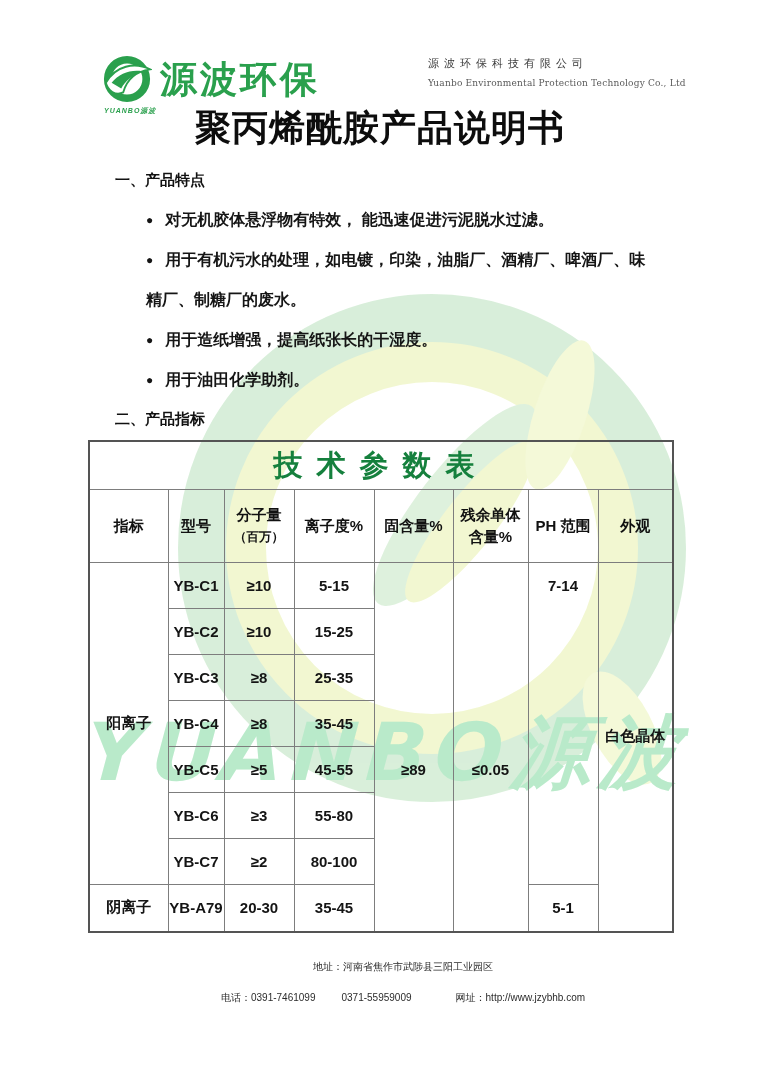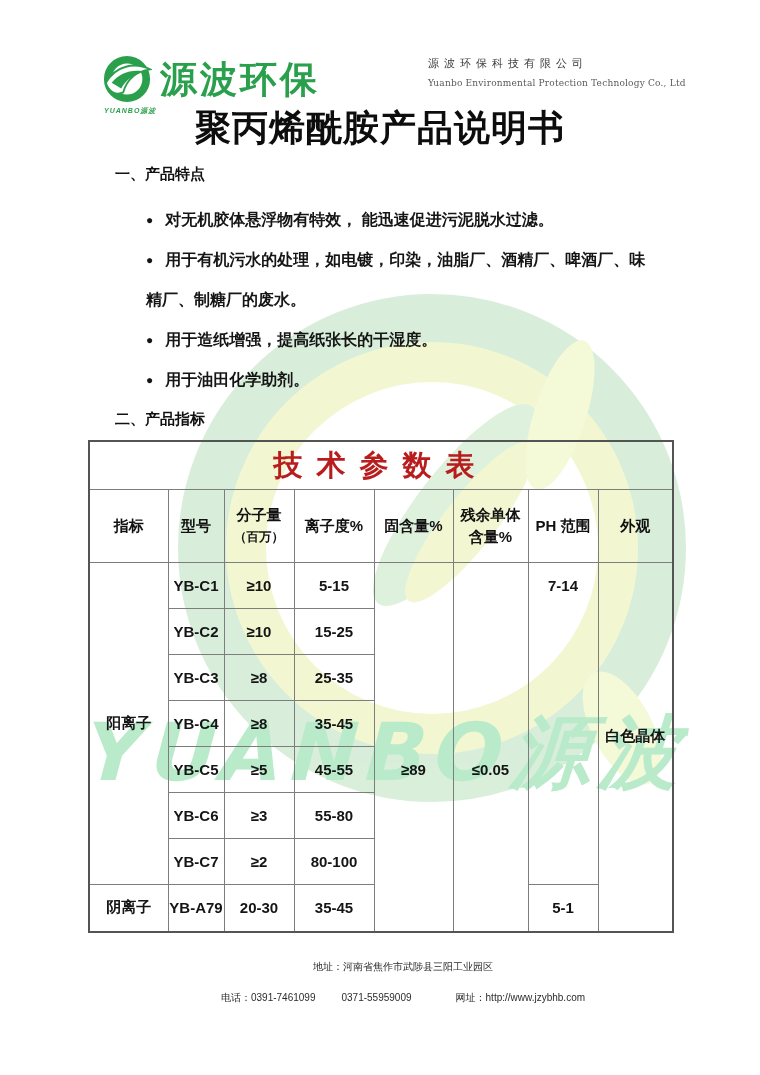--- a/index.html
+++ b/index.html
@@ -37,40 +37,40 @@
   .company-en {
     margin-top:7px; font-family:"DejaVu Serif","Liberation Serif",serif;
     font-size:9px; color:#5a5a5a; letter-spacing:0.2px; white-space:nowrap;
   }
   
   .doc-title {
     position:absolute; left:0; top:104px; width:100%; text-align:center;
     font-size:36px; font-weight:bold; color:#0d0d0d; letter-spacing:1px; margin:0;
   }
   .sec-heading { position:absolute; left:115px; font-size:15px; font-weight:bold; color:#111; }
-  .sec-heading.first  { top:165px; }
+  .sec-heading.first  { top:171px; }
   .sec-heading.second { top:410px; }
   .bullets {
     position:absolute; left:138px; top:192px; width:508px;
     list-style:none; margin:8px; padding:0;
     font-size:16px; font-weight:bold; line-height:40px; color:#151515;
   }
   .bullets li { margin:0; }
   .dot { font-size:12px; margin-right:12px; vertical-align:1px; }
   
   .spec-table {
     position:absolute; left:88px; top:440px; width:584px;
     border-collapse:collapse; table-layout:fixed; background:transparent;
     border:2px solid #545454;
   }
   .spec-table td, .spec-table th { border:1px solid #7d7d7d; padding:0; text-align:center; }
   .t-title td {
     height:47px;
     font-family:"Liberation Serif","DejaVu Serif",serif;
-    font-size:29px; font-weight:bold; color:#b91c1c; letter-spacing:14px;
+    font-size:29px; font-weight:bold; color:#15803d; letter-spacing:14px;
   }
   .t-head th { height:72px; font-size:15px; font-weight:bold; color:#111; }
   .t-head .l1, .t-head .l2 { line-height:22px; }
   .t-head th:nth-child(3) .l2 { font-size:12.5px; }
   .t-body tr { height:46px; }
   .t-body tr:last-child { height:47px; }
   .t-body td { font-size:15px; font-weight:bold; color:#141414; }
   td.ph-top { vertical-align:top; padding-top:14px; }
   td.low   { vertical-align:middle; padding-top:46px; }
   td.app   { vertical-align:middle; padding-bottom:20px; }

